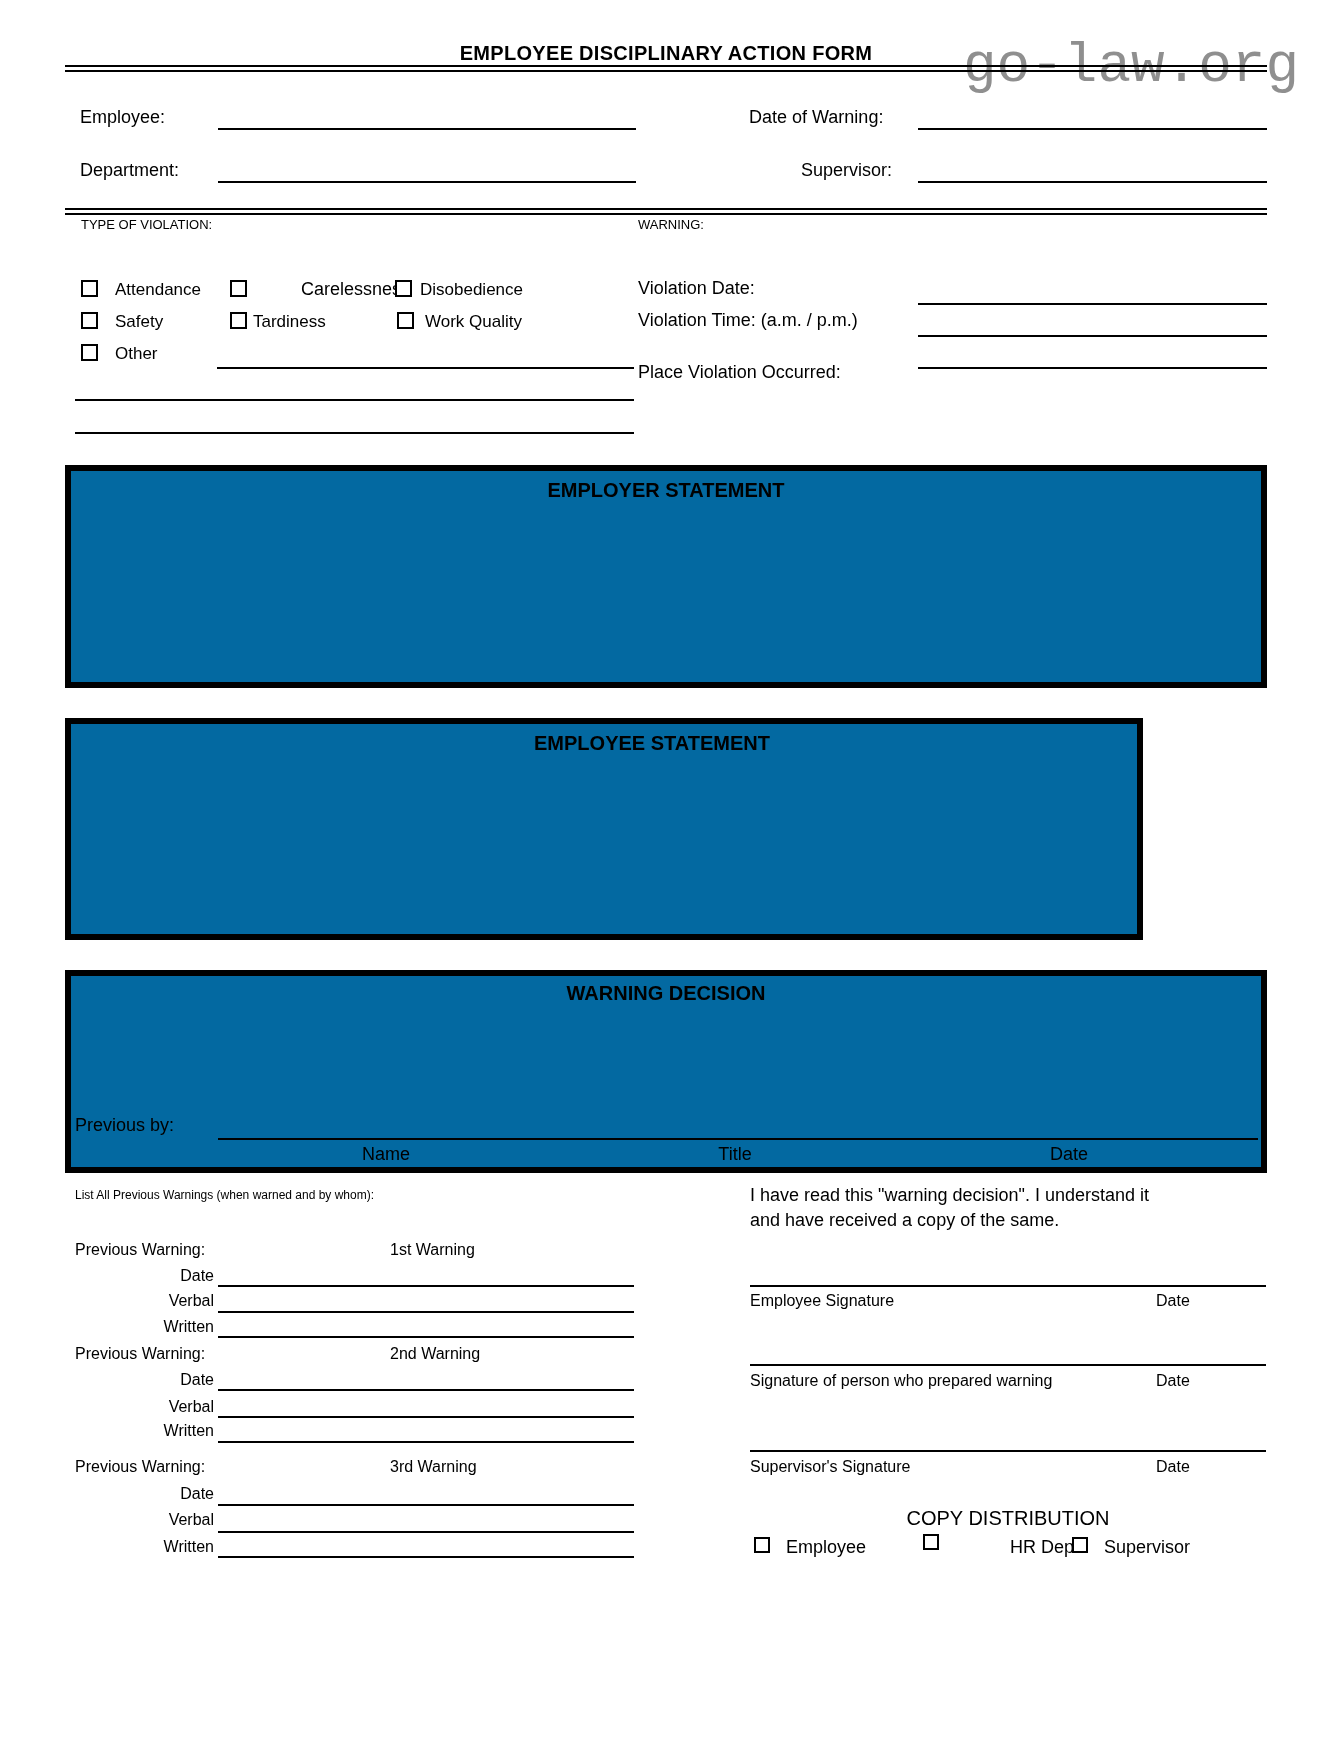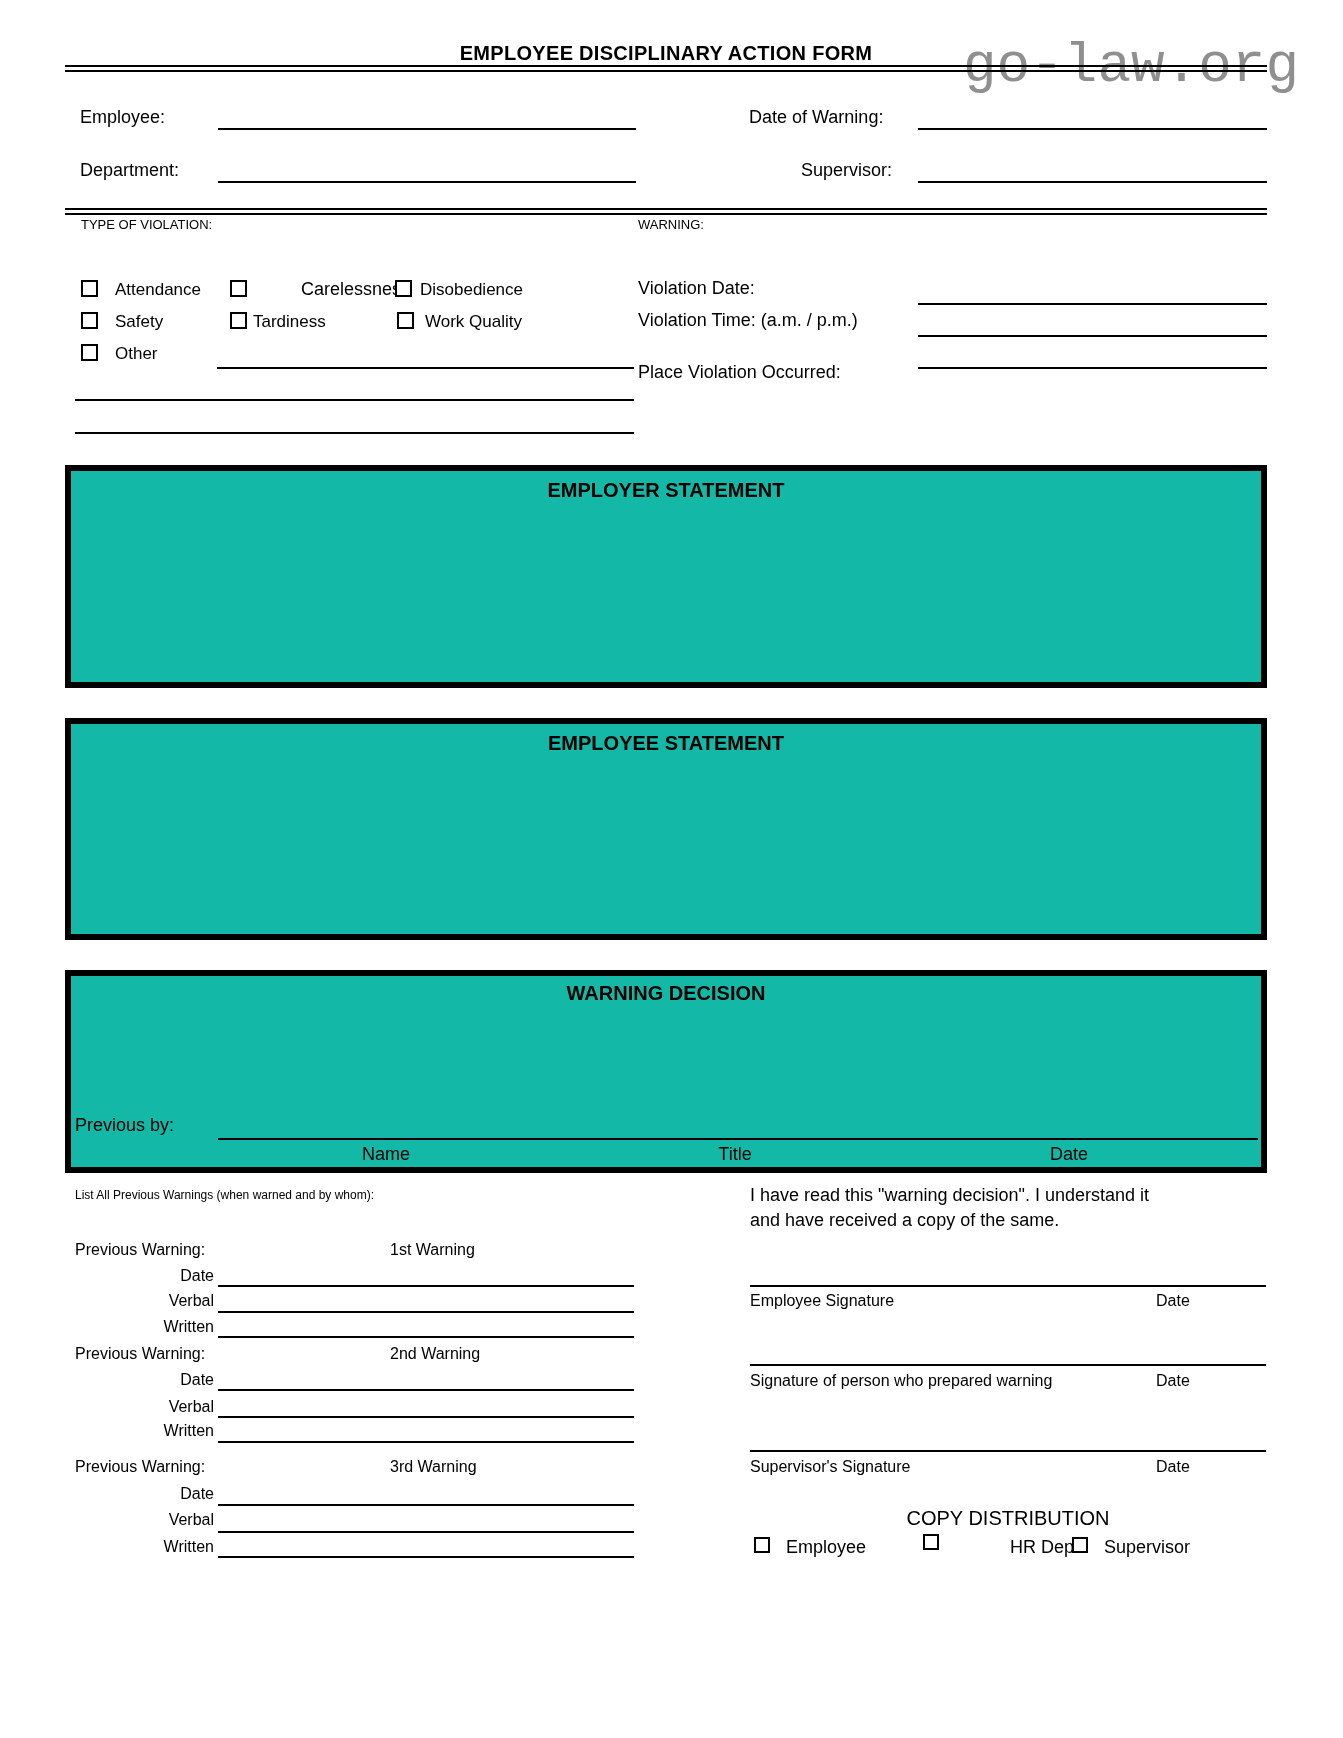--- a/index.html
+++ b/index.html
@@ -9,21 +9,21 @@
     background:#ffffff;
     font-family:"Liberation Sans", sans-serif;
     color:#000;
     overflow:hidden;
   }
   .lbl{position:absolute;white-space:nowrap;line-height:1.25;}
   .line{position:absolute;height:2px;background:#000;}
   .dline{position:absolute;height:7px;border-top:2px solid #000;border-bottom:2px solid #000;box-sizing:border-box;}
   .cb{position:absolute;width:17px;height:17px;border:2px solid #000;box-sizing:border-box;background:#fff;}
   .cb.sm{width:16px;height:16px;}
-  .stmtbox{position:absolute;border:6px solid #000;box-sizing:border-box;background:#14b8a6;}
+  .stmtbox{position:absolute;border:6px solid #000;box-sizing:border-box;background:#0369a1;}
   .boxtitle{position:absolute;width:100%;text-align:center;font-weight:bold;font-size:20px;}
   .f18{font-size:18px;}
   .f17{font-size:17px;}
   .f16{font-size:16px;}
   .f15{font-size:12px;}
   .f19{font-size:13px;}
   .f20{font-size:20px;}
   .ctr{text-align:center;}
   .rt{text-align:right;}
   .title{
@@ -86,21 +86,21 @@
   <div class="line" style="left:918px;top:303px;width:349px;"></div>
   <div class="lbl f18" style="left:638px;top:309px;">Violation Time: (a.m. / p.m.)</div>
   <div class="line" style="left:918px;top:335px;width:349px;"></div>
   <div class="lbl f18" style="left:638px;top:361px;">Place Violation Occurred:</div>
   <div class="line" style="left:918px;top:367px;width:349px;"></div>
 
   <div class="stmtbox" style="left:65px;top:465px;width:1202px;height:223px;">
     <div class="boxtitle" style="top:8px;">EMPLOYER STATEMENT</div>
   </div>
 
-  <div class="stmtbox" style="left:65px;top:718px;width:1202px;height:222px;">
+  <div class="stmtbox" style="left:65px;top:718px;width:1078px;height:222px;padding-left:48px;">
     <div class="boxtitle" style="top:8px;">EMPLOYEE STATEMENT</div>
   </div>
 
   <div class="stmtbox" style="left:65px;top:970px;width:1202px;height:203px;">
     <div class="boxtitle" style="top:6px;">WARNING DECISION</div>
   </div>
   <div class="lbl f18" style="left:75px;top:1114px;">Previous by:</div>
   <div class="line" style="left:218px;top:1138px;width:1040px;"></div>
   <div class="lbl f18 ctr" style="left:336px;top:1143px;width:100px;">Name</div>
   <div class="lbl f18 ctr" style="left:685px;top:1143px;width:100px;">Title</div>

